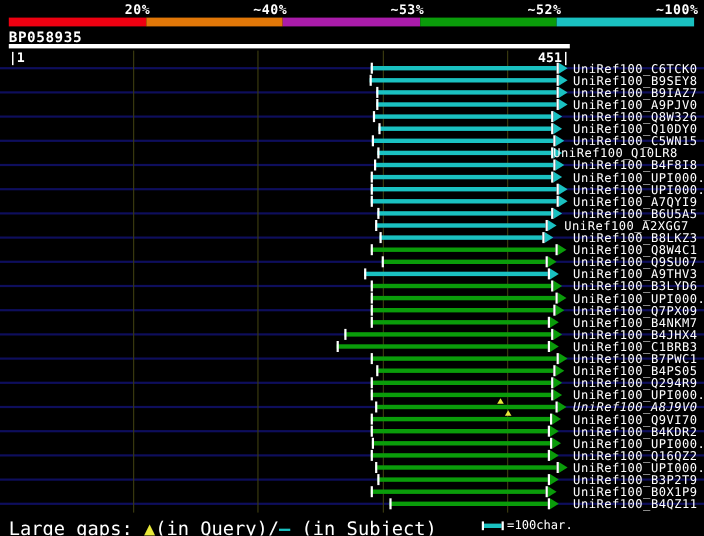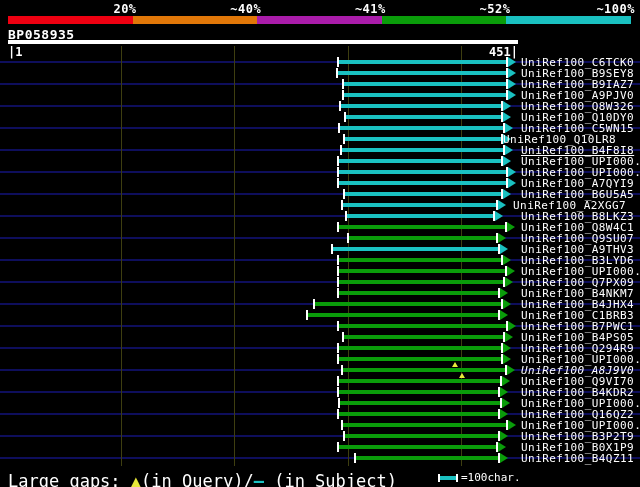--- a/index.html
+++ b/index.html
@@ -95,21 +95,21 @@
       <div class="hspbar" style="left: 343px; top: 137px; width: 158px; background: rgb(26, 193, 193);"></div>
       <div class="tick" style="left: 343px; top: 134px;"></div>
       <div class="tick" style="left: 501px; top: 134px;"></div>
       <div class="arrow" style="left: 503px; top: 134px; border-left: 8px solid rgb(26, 193, 193);"></div>
       <div class="rowlabel" style="top: 134px; left: 503px;">UniRef100_Q10LR8</div>
       <div class="rowline" style="top: 149px;"></div>
       <div class="hspbar" style="left: 340px; top: 148px; width: 163px; background: rgb(26, 193, 193);"></div>
       <div class="tick" style="left: 340px; top: 145px;"></div>
       <div class="tick" style="left: 503px; top: 145px;"></div>
       <div class="arrow" style="left: 505px; top: 145px; border-left: 8px solid rgb(26, 193, 193);"></div>
-      <div class="rowlabel" style="top: 145px; left: 521px; text-decoration: underline;">UniRef100_B4F8I8</div>
+      <div class="rowlabel" style="top: 145px; left: 521px;">UniRef100_B4F8I8</div>
       <div class="hspbar" style="left: 337px; top: 159px; width: 164px; background: rgb(26, 193, 193);"></div>
       <div class="tick" style="left: 337px; top: 156px;"></div>
       <div class="tick" style="left: 501px; top: 156px;"></div>
       <div class="arrow" style="left: 503px; top: 156px; border-left: 8px solid rgb(26, 193, 193);"></div>
       <div class="rowlabel" style="top: 156px; left: 521px;">UniRef100_UPI000..</div>
       <div class="rowline" style="top: 171px;"></div>
       <div class="hspbar" style="left: 337px; top: 170px; width: 169px; background: rgb(26, 193, 193);"></div>
       <div class="tick" style="left: 337px; top: 167px;"></div>
       <div class="tick" style="left: 506px; top: 167px;"></div>
       <div class="arrow" style="left: 508px; top: 167px; border-left: 8px solid rgb(26, 193, 193);"></div>
@@ -265,16 +265,16 @@
 
   <div class="scalekey">
     <div class="kt" style="left:0;"></div>
     <div class="kb"></div>
     <div class="kt" style="left:18px;"></div>
   </div>
   <div class="scalekeytext">=100char.</div>
 
 <div class="pct" style="left: 56.6px;">20%</div>
     <div class="pct" style="left: 181.2px;">~40%</div>
-    <div class="pct" style="left: 305.8px;">~41%</div>
+    <div class="pct" style="left: 305.8px;">~53%</div>
     <div class="pct" style="left: 430.4px;">~52%</div>
     <div class="pct" style="left: 555px;">~100%</div>
   </div>
 
 </body></html>

